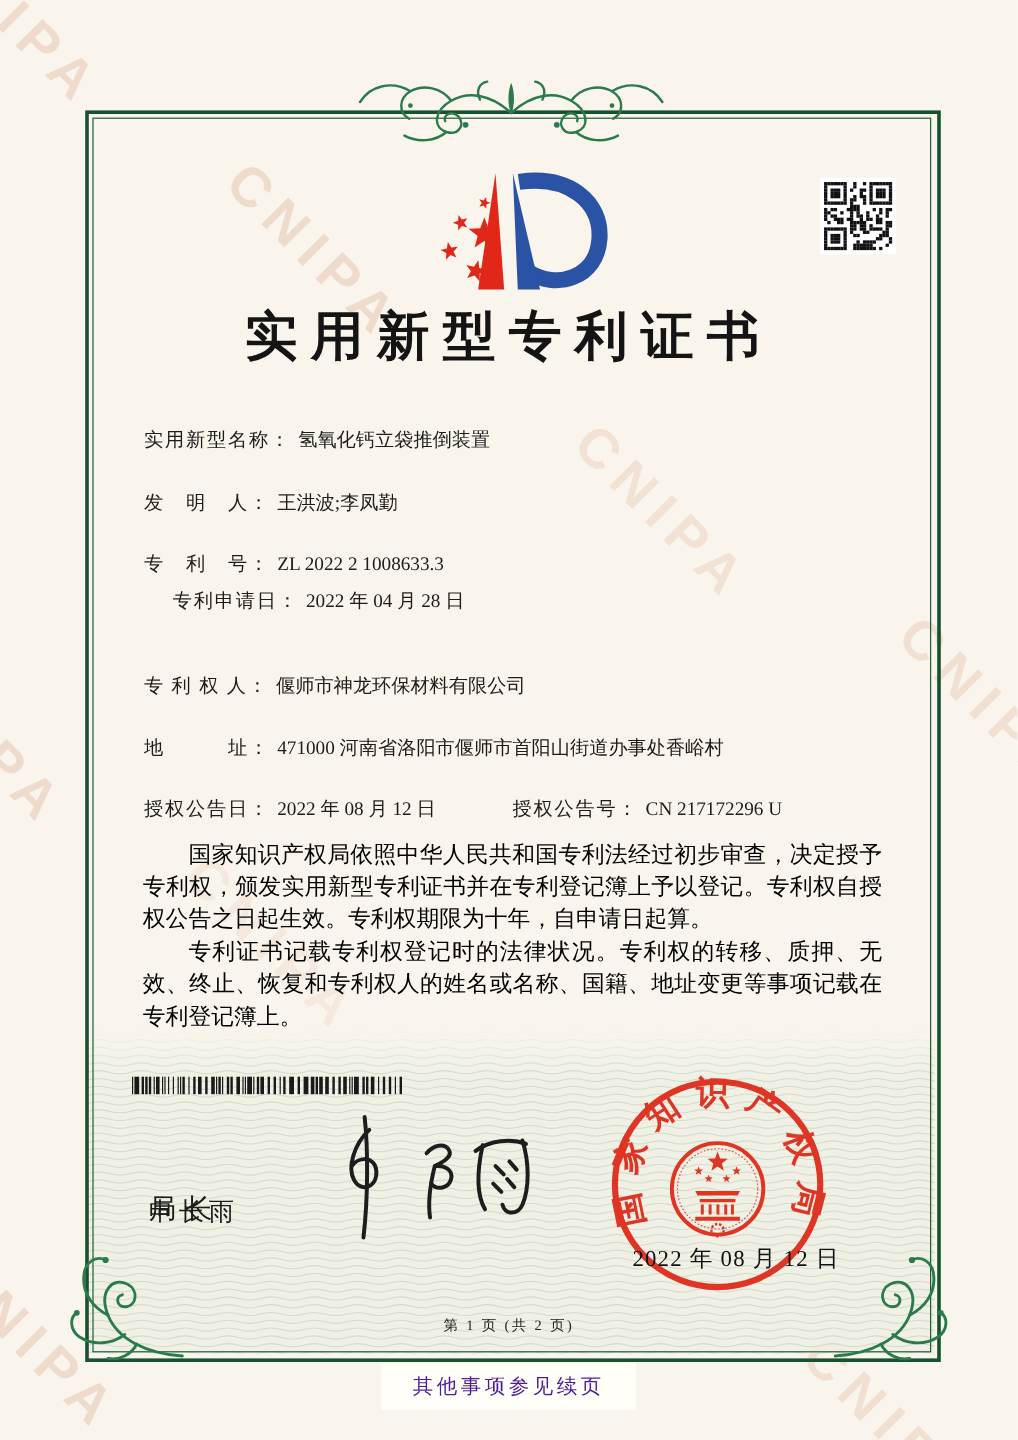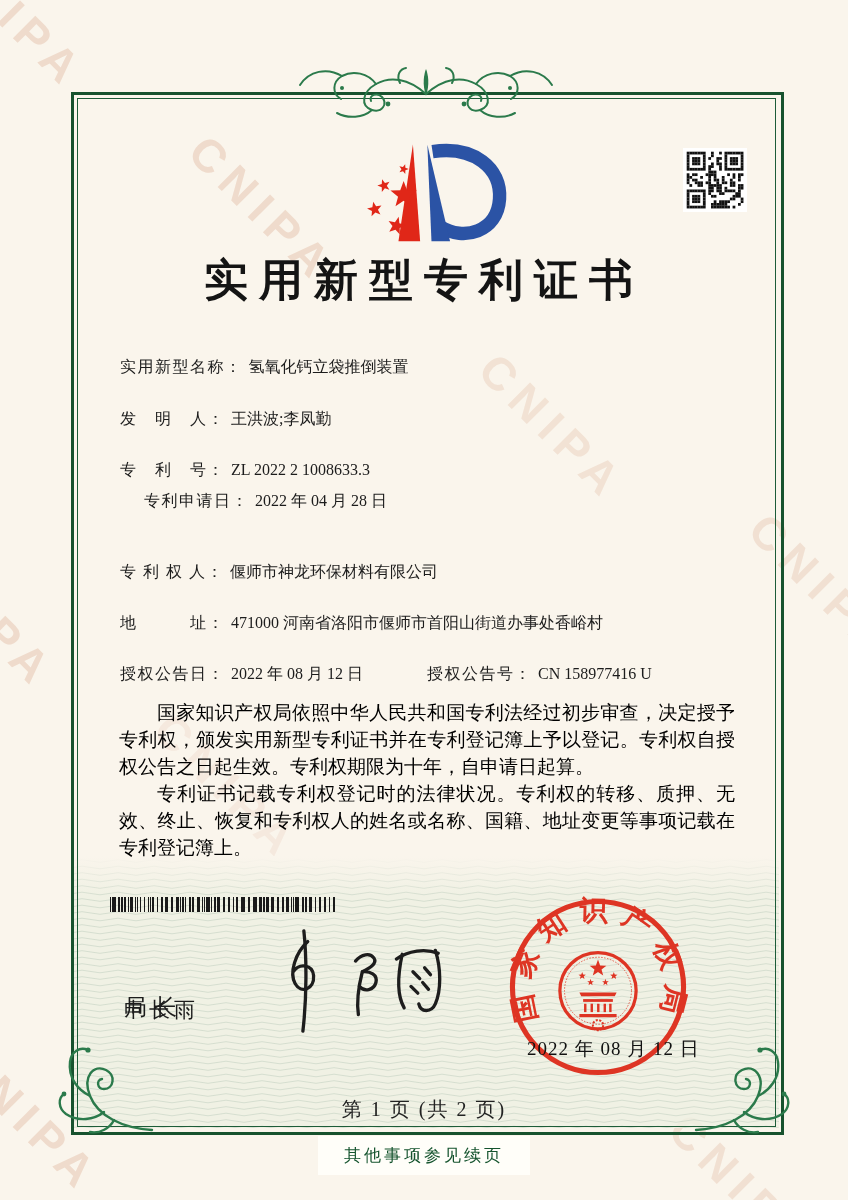--- a/index.html
+++ b/index.html
@@ -42,24 +42,24 @@
     font-size:19px; line-height:27px; text-align:justify; color:#000000;}
   .paras p{margin:0; text-indent:2em;}
   .barcode{position:absolute; left:110px; top:897px;}
   .officer-title{position:absolute; left:124px; top:992px; font-size:23px; letter-spacing:7px;}
   .officer-name{position:absolute; left:124px; top:996px; font-size:21px; letter-spacing:4px;}
   .signature{position:absolute; left:252px; top:926px; z-index:6;}
   .seal{position:absolute; left:505px; top:894px; z-index:5; opacity:.95;}
   .seal-date{position:absolute; left:527px; top:1036px; z-index:7;
     font-size:19px; letter-spacing:1px; color:#111; white-space:nowrap;}
   .page-num{position:absolute; left:0; right:0; top:1096px; text-align:center;
-    font-size:20px; letter-spacing:2px; color:#222;}
+    font-size:12px; letter-spacing:2px; color:#222;}
   .cont-box{position:absolute; left:50%; top:1136px; transform:translateX(-50%);
     background:#fffef9; padding:8px 26px; font-size:17px; letter-spacing:3px;
-    color:#14532d; z-index:4; white-space:nowrap;}
+    color:#4c1d95; z-index:4; white-space:nowrap;}
 </style>
 </head>
 <body>
 
 <div class="page">
 
   <div class="wm" style="left:-80px;  top:-12px;">CNIPA</div>
   <div class="wm" style="left:170px;  top:182px;">CNIPA</div>
   <div class="wm" style="left:460px;  top:400px; color:rgba(214,158,128,0.22);">CNIPA</div>
   <div class="wm" style="left:-110px; top:588px;">CNIPA</div>
@@ -411,21 +411,21 @@
     <div class="frow" style="top:491px;margin-left:24px;">
       <span class="flabel">专利申请日：</span><span class="fvalue">2022 年 04 月 28 日</span>
     </div>
     <div class="frow" style="top:562px;">
       <span class="flabel">专 利 权 人：</span><span class="fvalue">偃师市神龙环保材料有限公司</span>
     </div>
     <div class="frow" style="top:613px;">
       <span class="flabel">地　　　址：</span><span class="fvalue">471000 河南省洛阳市偃师市首阳山街道办事处香峪村</span>
     </div>
     <div class="frow" style="top:664px;">
-      <span class="flabel">授权公告日：</span><span class="fvalue">2022 年 08 月 12 日</span><span class="flabel2">授权公告号：</span><span class="fvalue">CN 158977416 U</span>
+      <span class="flabel">授权公告日：</span><span class="fvalue">2022 年 08 月 12 日</span><span class="flabel2">授权公告号：</span><span class="fvalue">CN 217172296 U</span>
     </div>
 
     <div class="paras">
       <p>国家知识产权局依照中华人民共和国专利法经过初步审查，决定授予专利权，颁发实用新型专利证书并在专利登记簿上予以登记。专利权自授权公告之日起生效。专利权期限为十年，自申请日起算。</p>
       <p>专利证书记载专利权登记时的法律状况。专利权的转移、质押、无效、终止、恢复和专利权人的姓名或名称、国籍、地址变更等事项记载在专利登记簿上。</p>
     </div>
 
     <svg class="barcode" width="226" height="15">
       <g id="barcode-bars">
           <rect x="0" y="0" width="1" height="15" fill="#1a1a1a"></rect>

